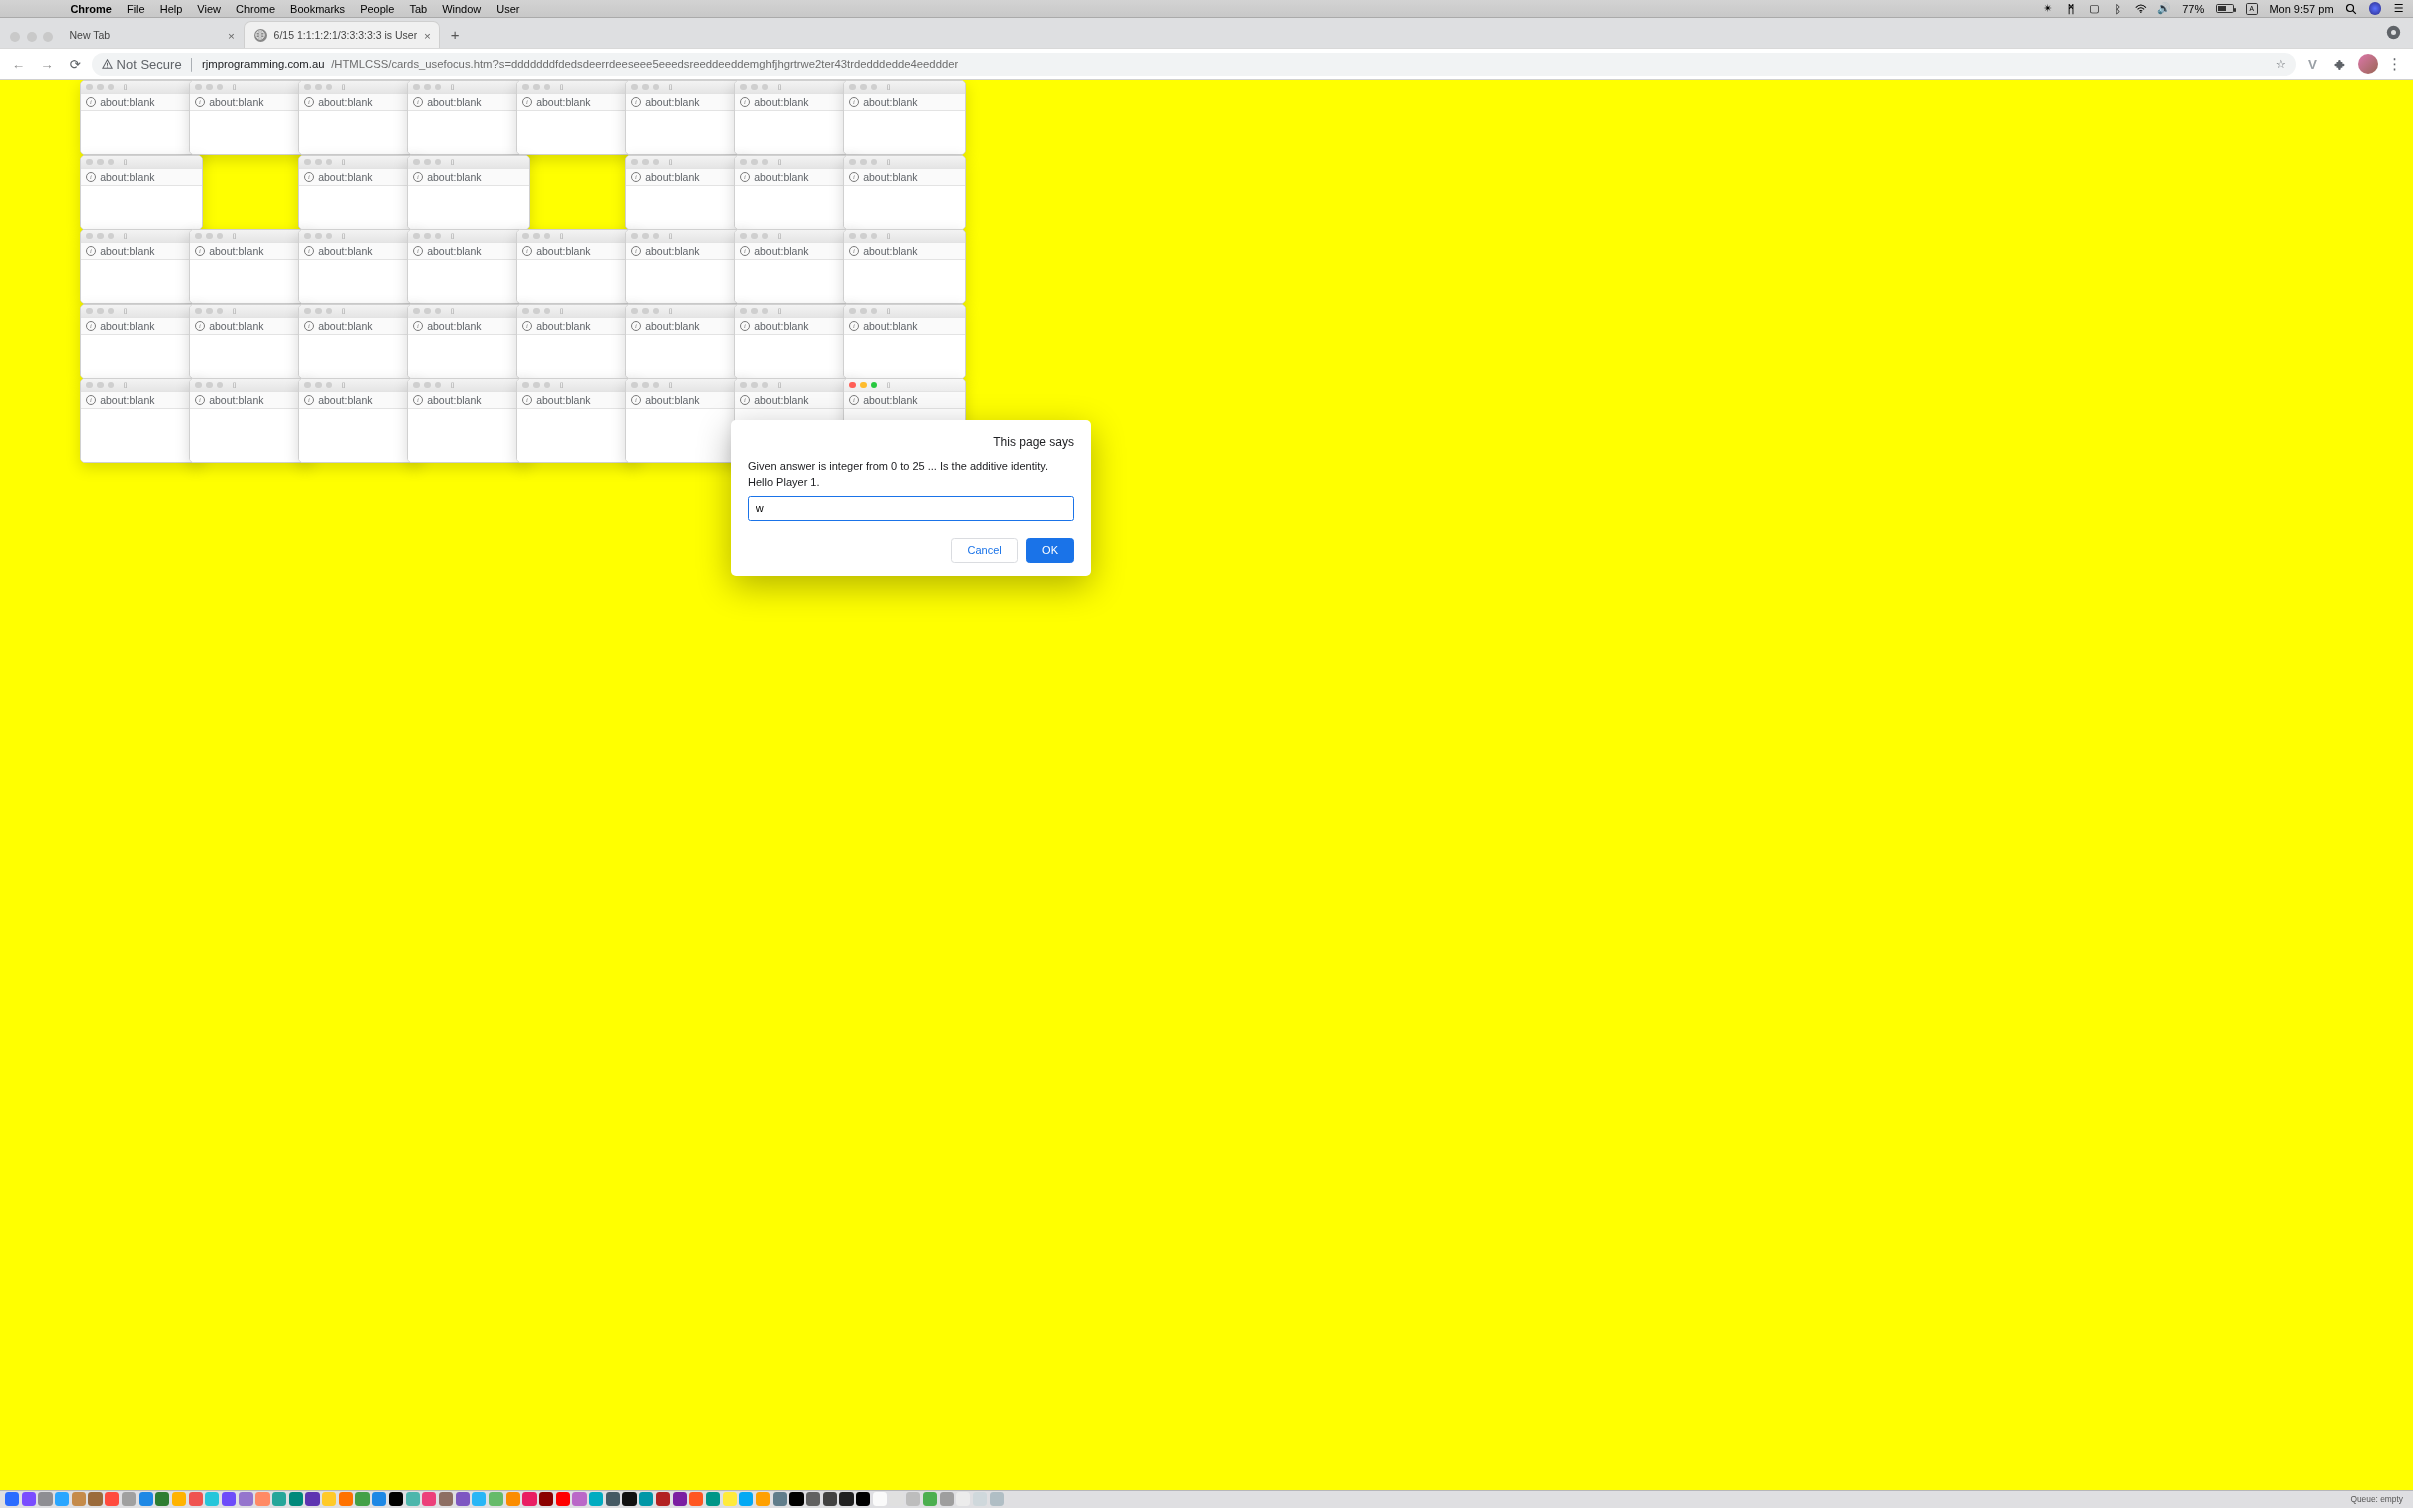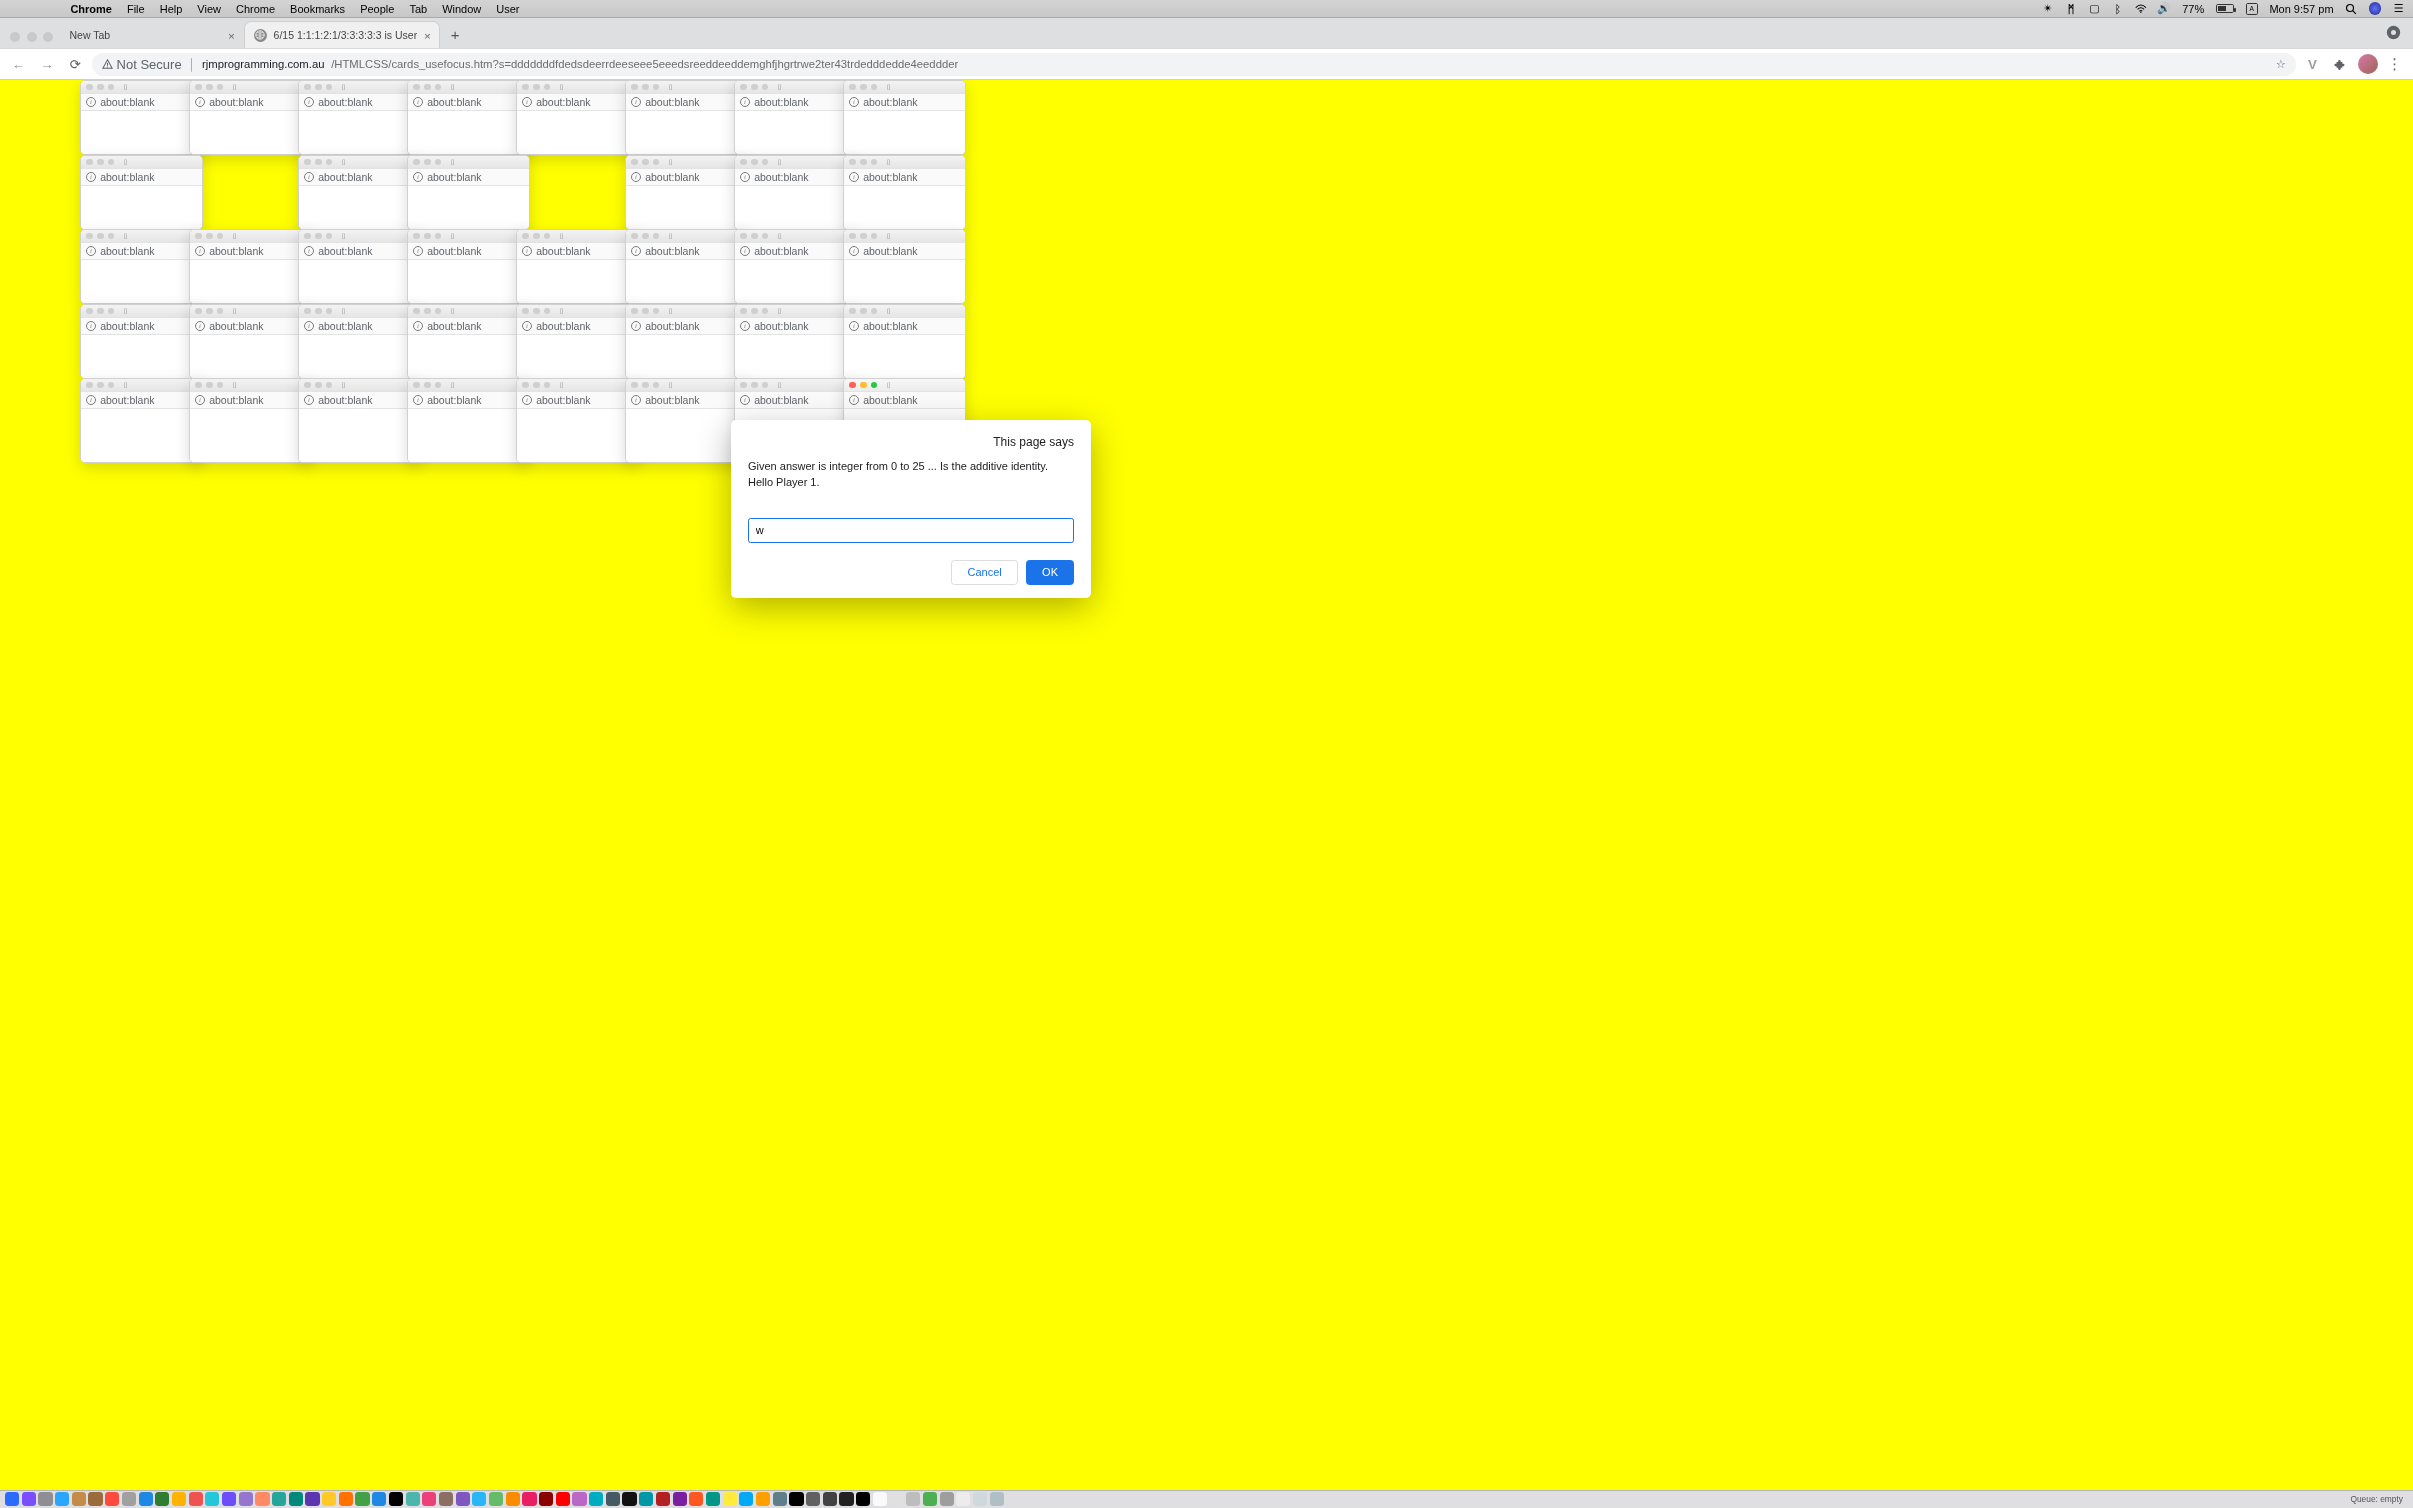--- a/index.html
+++ b/index.html
@@ -146,21 +146,21 @@
     position:absolute;
     width:360px;
     background:#fff;
     border-radius:5px;
     box-shadow: 0 10px 34px rgba(0,0,0,0.3);
     padding:15px 17px 13.4px 17px;
     font-size:11px;
     color:#202124;
   }
   .dialog .dtitle { font-size:12px; margin-bottom:10px;text-align:right; }
-  .dialog .dmsg { line-height:1.45; margin-bottom:27px; }
+  .dialog .dmsg { line-height:1.45; margin-bottom:5px; }
   .dialog input {
     width:100%; height:25px;
     border:1.3px solid #1a73e8;
     border-radius:2.5px;
     padding:0 6.7px;
     font-size:11px;
     outline:none;
     background:#fff;
   }
   .dialog .btns { display:flex; justify-content:flex-end; gap:8.4px; margin-top:17px; }

